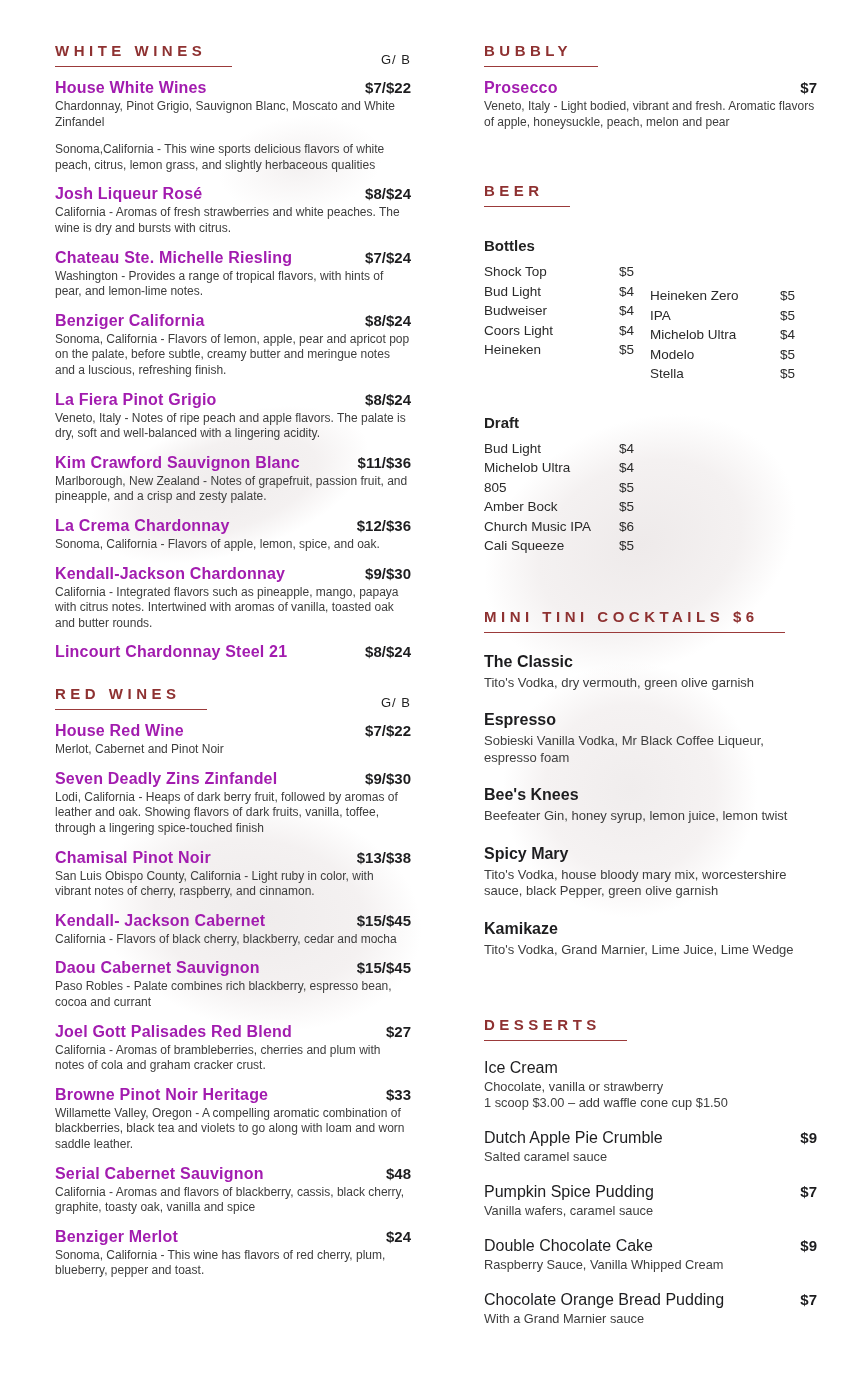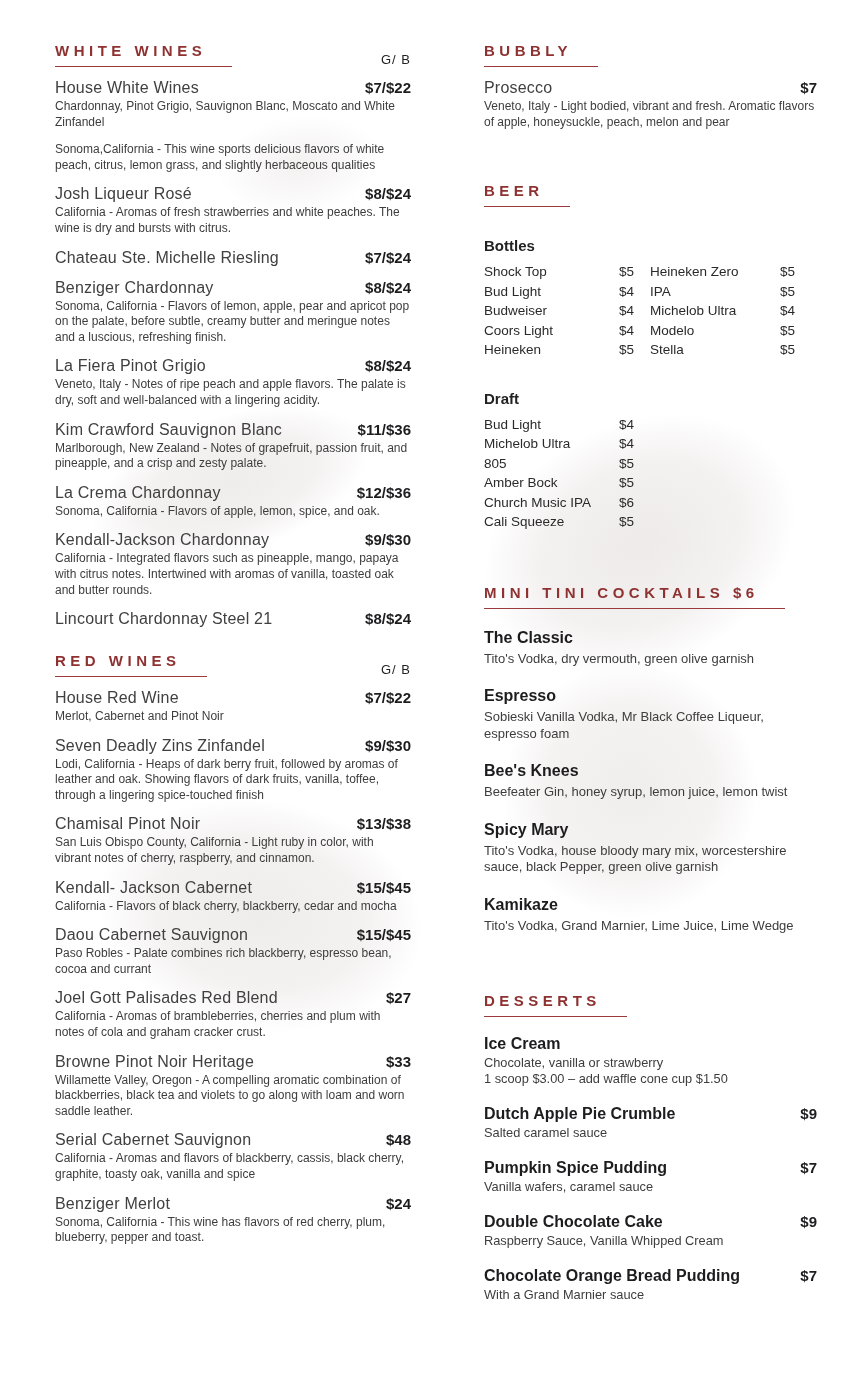--- a/index.html
+++ b/index.html
@@ -30,45 +30,45 @@
   .sec-head{display:flex;justify-content:space-between;align-items:center;}
   .sec-title{
     display:inline-block;color:#8e3131;font-size:15px;font-weight:600;
     letter-spacing:4.5px;text-transform:uppercase;
     padding:0 26px 7px 0;border-bottom:1.8px solid #9b3a3a;white-space:nowrap;
   }
   .gb{font-size:13px;color:#222;letter-spacing:1px;padding-top:2px;font-weight:500;margin-top:8px;}
 
   .wine-item{margin-top:12px;}
   .wine-head{display:flex;justify-content:space-between;align-items:baseline;}
-  .wine-name{font-size:16px;font-weight:400;color:#404040;letter-spacing:.2px;}
+  .wine-name{font-size:16px;font-weight:700;color:#a21caf;letter-spacing:.2px;}
   .wine-price{font-size:15px;font-weight:600;color:#1d1d1f;white-space:nowrap;margin-left:8px;}
   .wine-desc{font-size:12px;color:#3d3d3d;line-height:15.6px;margin-top:2px;white-space:pre-line;}
 
   .mt-red{margin-top:24px;}
   .mt-beer{margin-top:52px;}
   .mt-cocktails{margin-top:52px;}
   .mt-desserts{margin-top:58px;}
 
   .sub-label{font-size:15px;font-weight:600;color:#222;margin-top:30px;}
   .beer-cols{display:flex;margin-top:8px;}
   .beer-col{display:flex;flex-direction:column;}
   .beer-col.left{width:150px;margin-right:16px;}
-  .beer-col.right{width:145px;}
+  .beer-col.right{width:145px;margin-top:24px;}
   .beer-row{display:flex;justify-content:space-between;font-size:13.5px;color:#2a2a2a;line-height:19.5px;}
   .beer-row .bname{margin-right:10px;}
   .draft-list{width:150px;display:flex;flex-direction:column;margin-top:8px;}
 
   .cock-item{margin-top:20px;}
   .cock-name{font-size:16px;font-weight:600;color:#1d1d1f;}
   .cock-desc{font-size:13px;color:#3d3d3d;line-height:16.5px;margin-top:4px;}
 
   .des-item{margin-top:18px;}
   .des-head{display:flex;justify-content:space-between;align-items:baseline;}
-  .des-name{font-size:16px;font-weight:700;color:#1d1d1f;}
+  .des-name{font-size:16px;font-weight:400;color:#1d1d1f;}
   .des-price{font-size:15px;font-weight:600;color:#1d1d1f;white-space:nowrap;margin-left:8px;}
   .des-desc{font-size:12.8px;color:#3d3d3d;line-height:16px;margin-top:2px;white-space:pre-line;}
 </style>
 </head>
 <body>
 
 <div class="blob b1"></div>
 <div class="blob b2"></div>
 <div class="blob b3"></div>
 <div class="blob b4"></div>
@@ -101,25 +101,26 @@
             <span class="wine-price">$8/$24</span>
           </div>
           <div class="wine-desc">California - Aromas of fresh strawberries and white peaches. The wine is dry and bursts with citrus.</div>
         </div>
 
         <div class="wine-item">
           <div class="wine-head">
             <span class="wine-name">Chateau Ste. Michelle Riesling</span>
             <span class="wine-price">$7/$24</span>
           </div>
-        </div>
-
-        <div class="wine-item">
-          <div class="wine-head">
-            <span class="wine-name">Benziger Chardonnay</span>
+          <div class="wine-desc">Washington - Provides a range of tropical flavors, with hints of pear, and lemon-lime notes.</div>
+        </div>
+
+        <div class="wine-item">
+          <div class="wine-head">
+            <span class="wine-name">Benziger California</span>
             <span class="wine-price">$8/$24</span>
           </div>
           <div class="wine-desc">Sonoma, California - Flavors of lemon, apple, pear and apricot pop on the palate, before subtle, creamy butter and meringue notes and a luscious, refreshing finish.</div>
         </div>
 
         <div class="wine-item">
           <div class="wine-head">
             <span class="wine-name">La Fiera Pinot Grigio</span>
             <span class="wine-price">$8/$24</span>
           </div>

